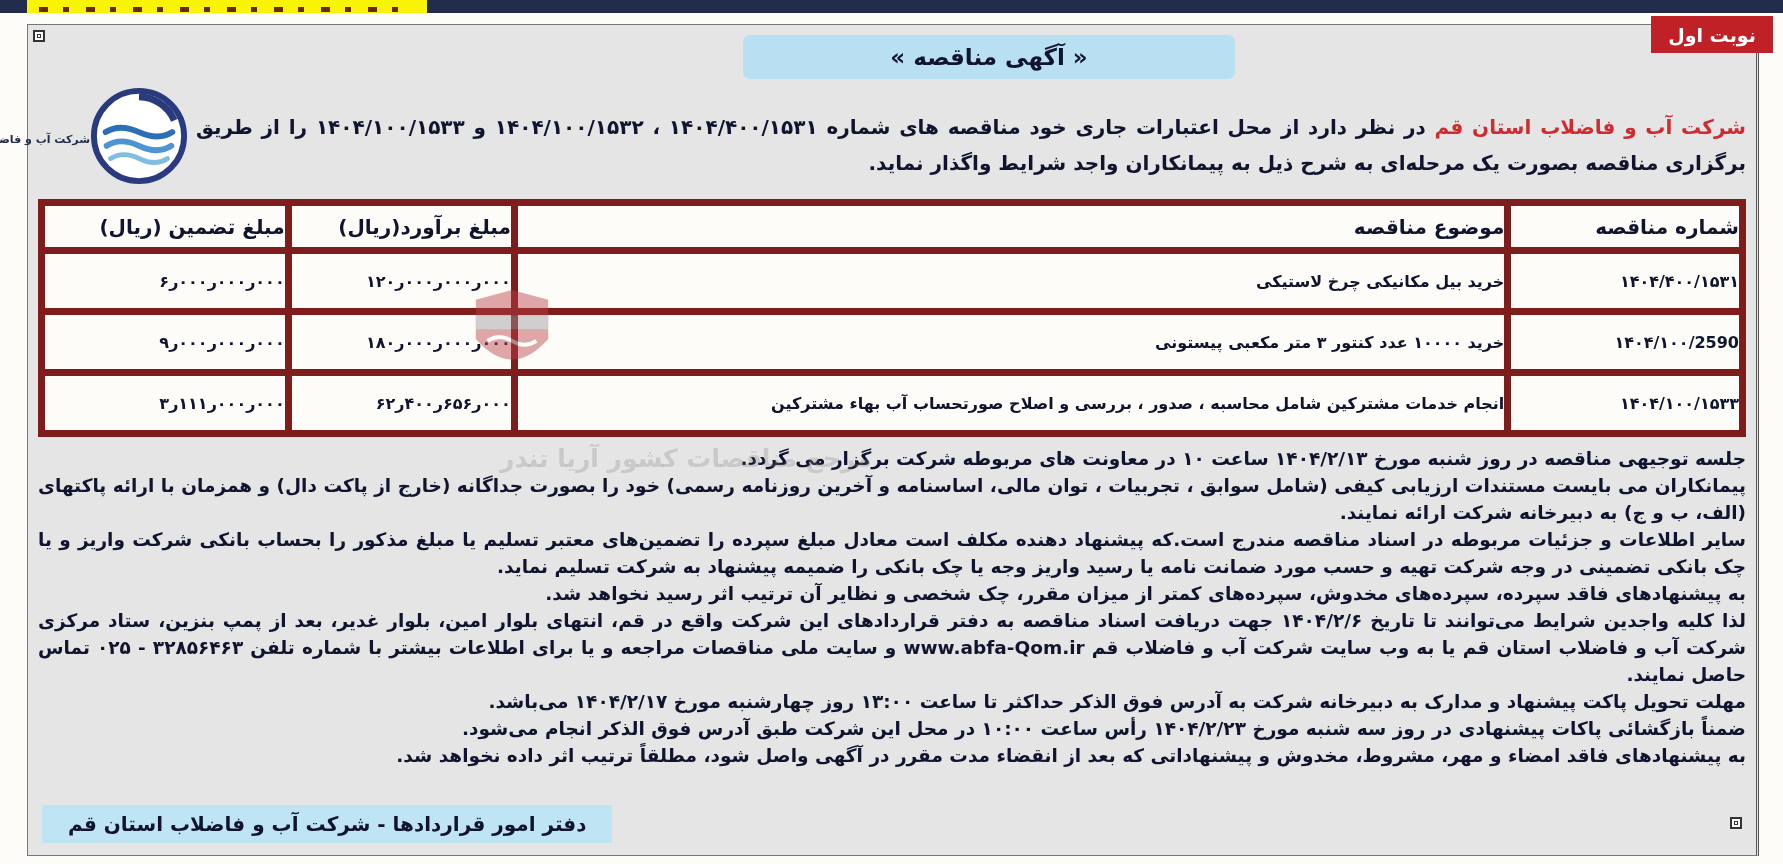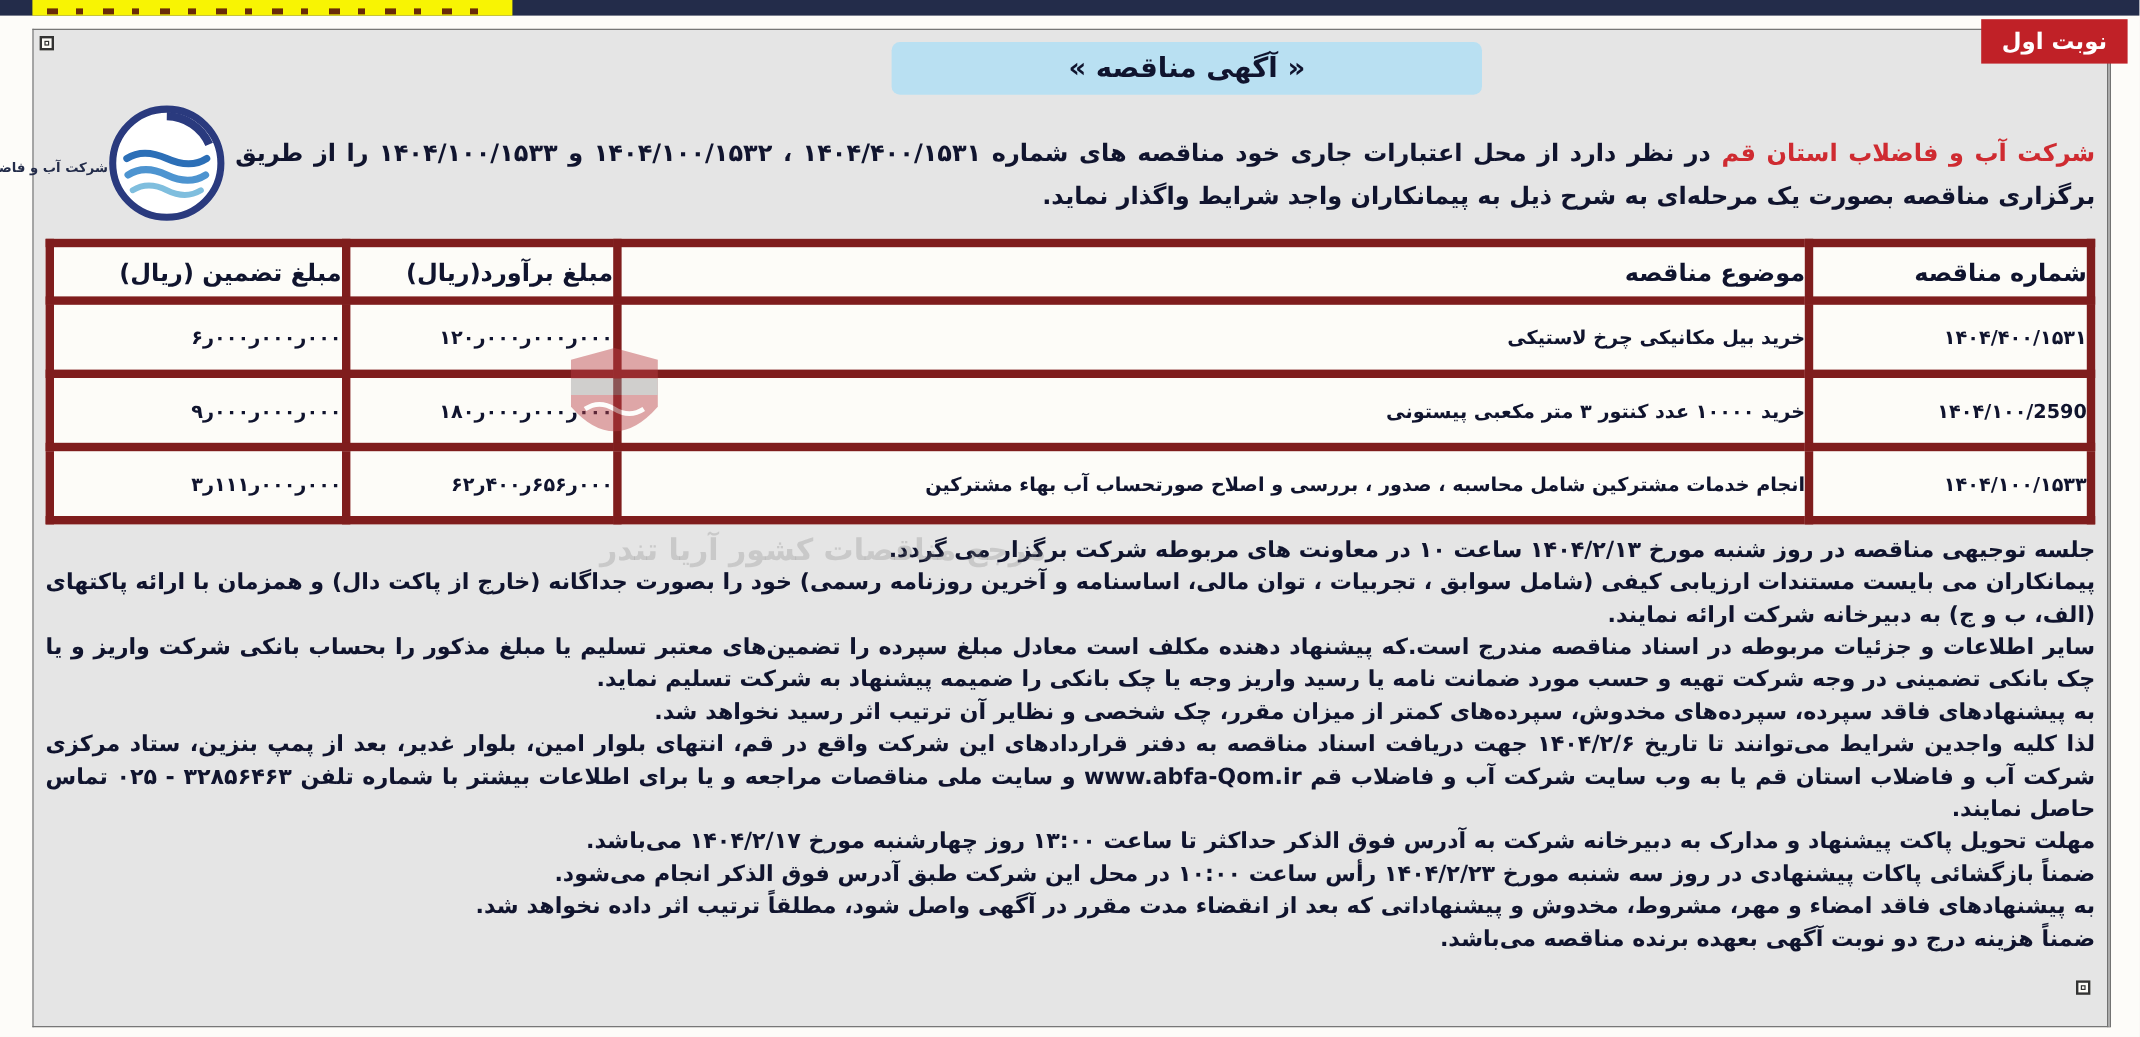--- a/index.html
+++ b/index.html
@@ -135,23 +135,23 @@
 
     <div class="paras">
       <p>جلسه توجیهی مناقصه در روز شنبه مورخ ۱۴۰۴/۲/۱۳ ساعت ۱۰ در معاونت های مربوطه شرکت برگزار می گردد.</p>
       <p>پیمانکاران می بایست مستندات ارزیابی کیفی (شامل سوابق ، تجربیات ، توان مالی، اساسنامه و آخرین روزنامه رسمی) خود را بصورت جداگانه (خارج از پاکت دال) و همزمان با ارائه پاکتهای (الف، ب و ج) به دبیرخانه شرکت ارائه نمایند.</p>
       <p>سایر اطلاعات و جزئیات مربوطه در اسناد مناقصه مندرج است.که پیشنهاد دهنده مکلف است معادل مبلغ سپرده را تضمین‌های معتبر تسلیم یا مبلغ مذکور را بحساب بانکی شرکت واریز و یا چک بانکی تضمینی در وجه شرکت تهیه و حسب مورد ضمانت نامه یا رسید واریز وجه یا چک بانکی را ضمیمه پیشنهاد به شرکت تسلیم نماید.</p>
       <p>به پیشنهادهای فاقد سپرده، سپرده‌های مخدوش، سپرده‌های کمتر از میزان مقرر، چک شخصی و نظایر آن ترتیب اثر رسید نخواهد شد.</p>
       <p>لذا کلیه واجدین شرایط می‌توانند تا تاریخ ۱۴۰۴/۲/۶ جهت دریافت اسناد مناقصه به دفتر قراردادهای این شرکت واقع در قم، انتهای بلوار امین، بلوار غدیر، بعد از پمپ بنزین، ستاد مرکزی شرکت آب و فاضلاب استان قم یا به وب سایت شرکت آب و فاضلاب قم www.abfa-Qom.ir و سایت ملی مناقصات مراجعه و یا برای اطلاعات بیشتر با شماره تلفن ۳۲۸۵۶۴۶۳ - ۰۲۵ تماس حاصل نمایند.</p>
       <p>مهلت تحویل پاکت پیشنهاد و مدارک به دبیرخانه شرکت به آدرس فوق الذکر حداکثر تا ساعت ۱۳:۰۰ روز چهارشنبه مورخ ۱۴۰۴/۲/۱۷ می‌باشد.</p>
       <p>ضمناً بازگشائی پاکات پیشنهادی در روز سه شنبه مورخ ۱۴۰۴/۲/۲۳ رأس ساعت ۱۰:۰۰ در محل این شرکت طبق آدرس فوق الذکر انجام می‌شود.</p>
       <p>به پیشنهادهای فاقد امضاء و مهر، مشروط، مخدوش و پیشنهاداتی که بعد از انقضاء مدت مقرر در آگهی واصل شود، مطلقاً ترتیب اثر داده نخواهد شد.</p>
-      <p>ضمناً هزینه درج دو نوبت آگهی بعهده برنده مناقصه می‌باشد.</p>
     </div>
 
+    <div class="footer-box">دفتر امور قراردادها - شرکت آب و فاضلاب استان قم</div>
 
   </div>
 
   <div class="wm">
     <span class="wm-shield">
       <svg width="88" height="98" viewBox="0 0 90 100">
         <path d="M8 14 L45 4 L82 14 V54 Q45 96 8 54 Z" fill="#b94046"></path>
         <path d="M8 30 H82 V44 H8 Z" fill="#9a9a9a"></path>
         <path d="M20 56 Q32 48 45 56 T70 56" stroke="#ffffff" stroke-width="4" fill="none"></path>
       </svg>

